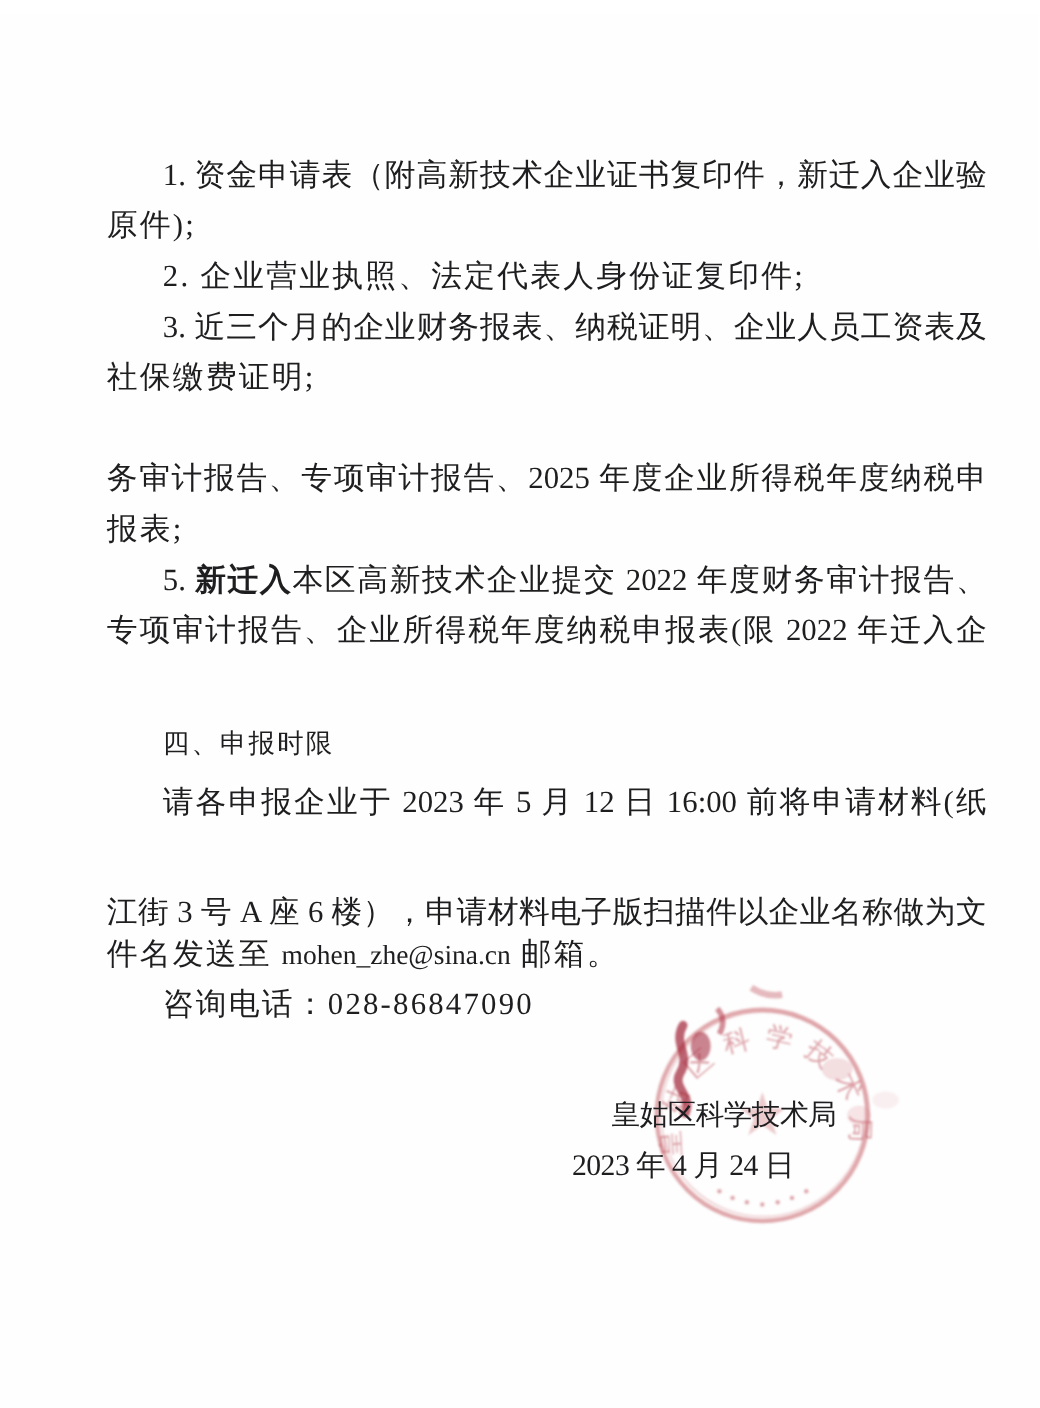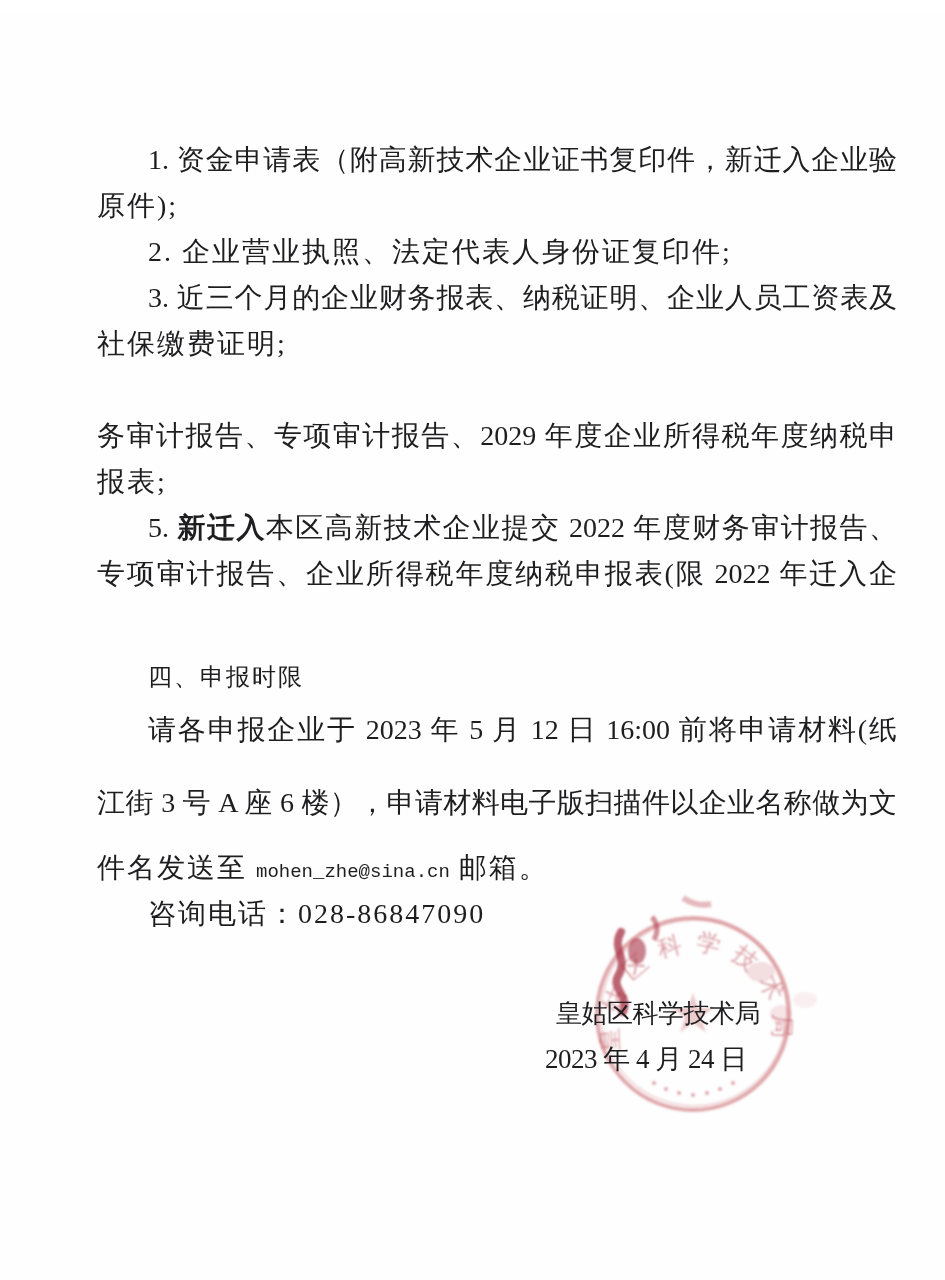--- a/index.html
+++ b/index.html
@@ -17,21 +17,21 @@
   .just{
     white-space:normal;letter-spacing:0;
     text-align:justify;text-align-last:justify;
   }
   .first{text-indent:51px;}
   .heading{
     font-family:"Liberation Sans","DejaVu Sans",sans-serif;
     font-weight:normal;font-size:24px;letter-spacing:2px;
   }
   .b{font-weight:bold;}
-  .mono{font-family:Liberation Mono, monospace;font-size:19px;letter-spacing:0;}
+  .mono{font-family:Liberation Serif, serif;font-size:25px;letter-spacing:0;}
   .sign{position:absolute;font-size:26px;letter-spacing:-0.5px;line-height:46px;}
   .seal{position:absolute;left:533px;top:841px;pointer-events:none;}
 </style>
 </head>
 <body>
 
 <div class="page">
 
   <svg class="seal" width="320" height="320" viewBox="0 0 320 320">
     <defs>
@@ -69,30 +69,30 @@
       </g>
     </g>
   </svg>
 
   <div class="ln just first" style="top:124px">1. 资金申请表（附高新技术企业证书复印件，新迁入企业验</div>
   <div class="ln" style="top:170px">原件);</div>
   <div class="ln first" style="top:216px">2. 企业营业执照、法定代表人身份证复印件;</div>
   <div class="ln just first" style="top:262px">3. 近三个月的企业财务报表、纳税证明、企业人员工资表及</div>
   <div class="ln" style="top:308px">社保缴费证明;</div>
 
-  <div class="ln just" style="top:400px">务审计报告、专项审计报告、2029 年度企业所得税年度纳税申</div>
+  <div class="ln just" style="top:400px">务审计报告、专项审计报告、2025 年度企业所得税年度纳税申</div>
   <div class="ln" style="top:446px">报表;</div>
 
   <div class="ln just first" style="top:492px"><span>5. </span><span class="b">新迁入</span><span>本区高新技术企业提交 2022 年度财务审计报告、</span></div>
   <div class="ln just" style="top:538px">专项审计报告、企业所得税年度纳税申报表(限 2022 年迁入企</div>
 
   <div class="ln heading first" style="top:641px">四、申报时限</div>
 
   <div class="ln just first" style="top:694px">请各申报企业于 2023 年 5 月 12 日 16:00 前将申请材料(纸</div>
-  <div class="ln just" style="top:767px">江街 3 号 A 座 6 楼），申请材料电子版扫描件以企业名称做为文</div>
+  <div class="ln just" style="top:794px">江街 3 号 A 座 6 楼），申请材料电子版扫描件以企业名称做为文</div>
   <div class="ln" style="top:832px"><span>件名发送至 </span><span class="mono">mohen_zhe@sina.cn</span><span> 邮箱。</span></div>
 
   <div class="ln first" style="top:878px">咨询电话：028-86847090</div>
 
   <div class="sign" style="left:556px;top:978px">皇姑区科学技术局</div>
-  <div class="sign" style="left:545px;top:1023px;font-size:27px">2023 年 4 月 24 日</div>
+  <div class="sign" style="left:520px;top:1023px;font-size:27px">2023 年 4 月 24 日</div>
 
 </div>
 
 </body></html>

